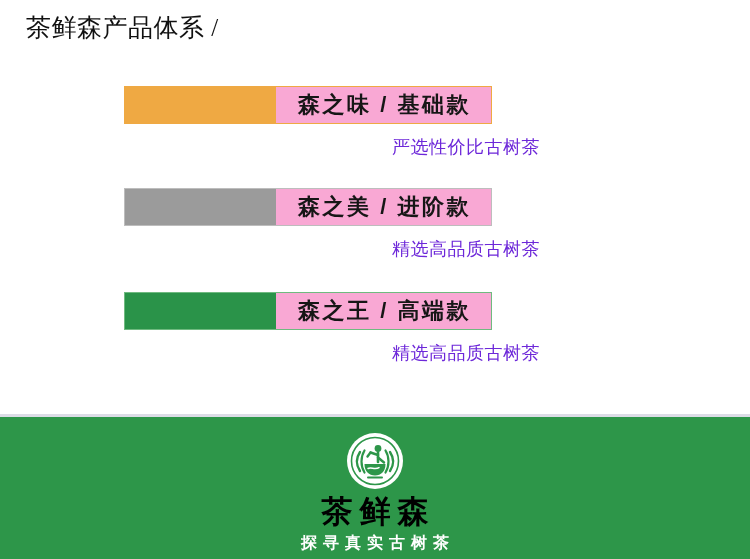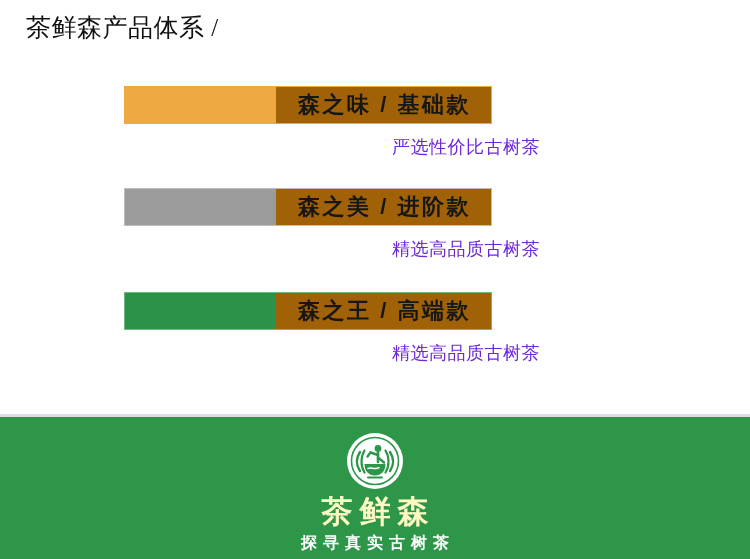--- a/index.html
+++ b/index.html
@@ -64,21 +64,21 @@
     align-items: stretch;
   }
   .tier-swatch {
     width: 151px;
     flex: 0 0 151px;
     height: 100%;
   }
   .tier-label-box {
     flex: 1 1 auto;
     height: 100%;
-    background: #a16207;
+    background: #f9a8d4;
     display: flex;
     align-items: center;
     justify-content: center;
   }
   .tier-label {
     font-family: "Liberation Sans", "DejaVu Sans", sans-serif;
     font-size: 22px;
     font-weight: 700;
     color: #161616;
     letter-spacing: 2.5px;
@@ -133,21 +133,21 @@
     height: 58px;
     position: relative;
   }
   .logo-mark svg { display: block; }
 
   .logo-wordmark {
     margin-top: 6px;
     font-family: "Liberation Sans", "DejaVu Sans", sans-serif;
     font-size: 31px;
     font-weight: 700;
-    color: #fef9c3;
+    color: #000000;
     letter-spacing: 7px;
     line-height: 1;
     text-indent: 7px;
     white-space: nowrap;
   }
   .logo-tagline {
     margin-top: 8px;
     font-family: "Liberation Sans", "DejaVu Sans", sans-serif;
     font-size: 16px;
     font-weight: 700;

